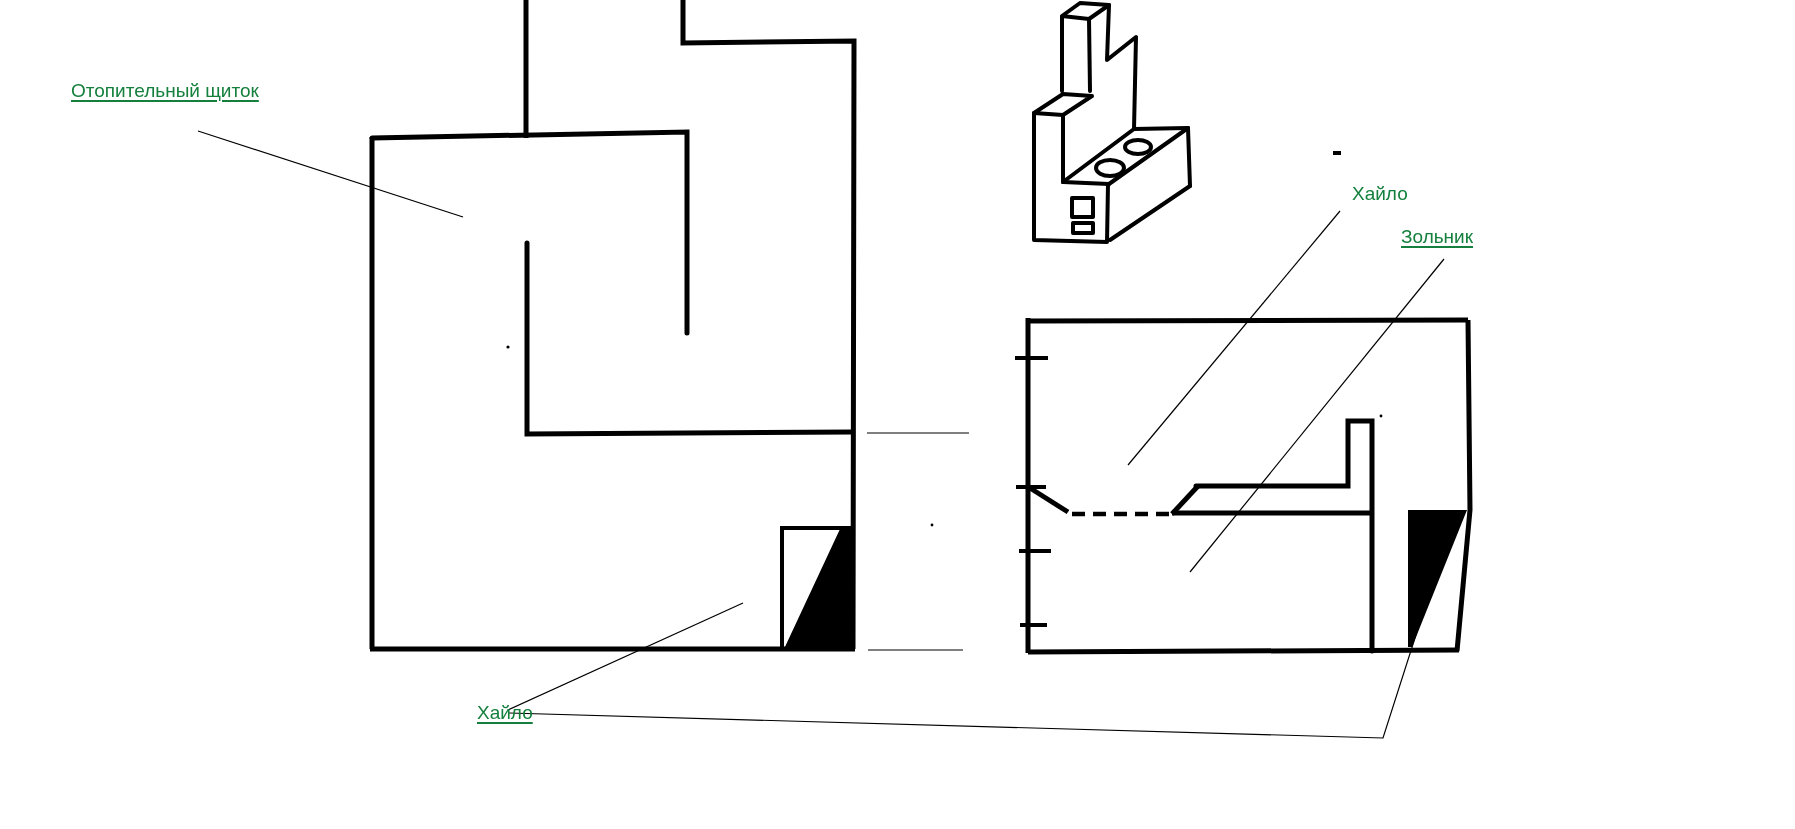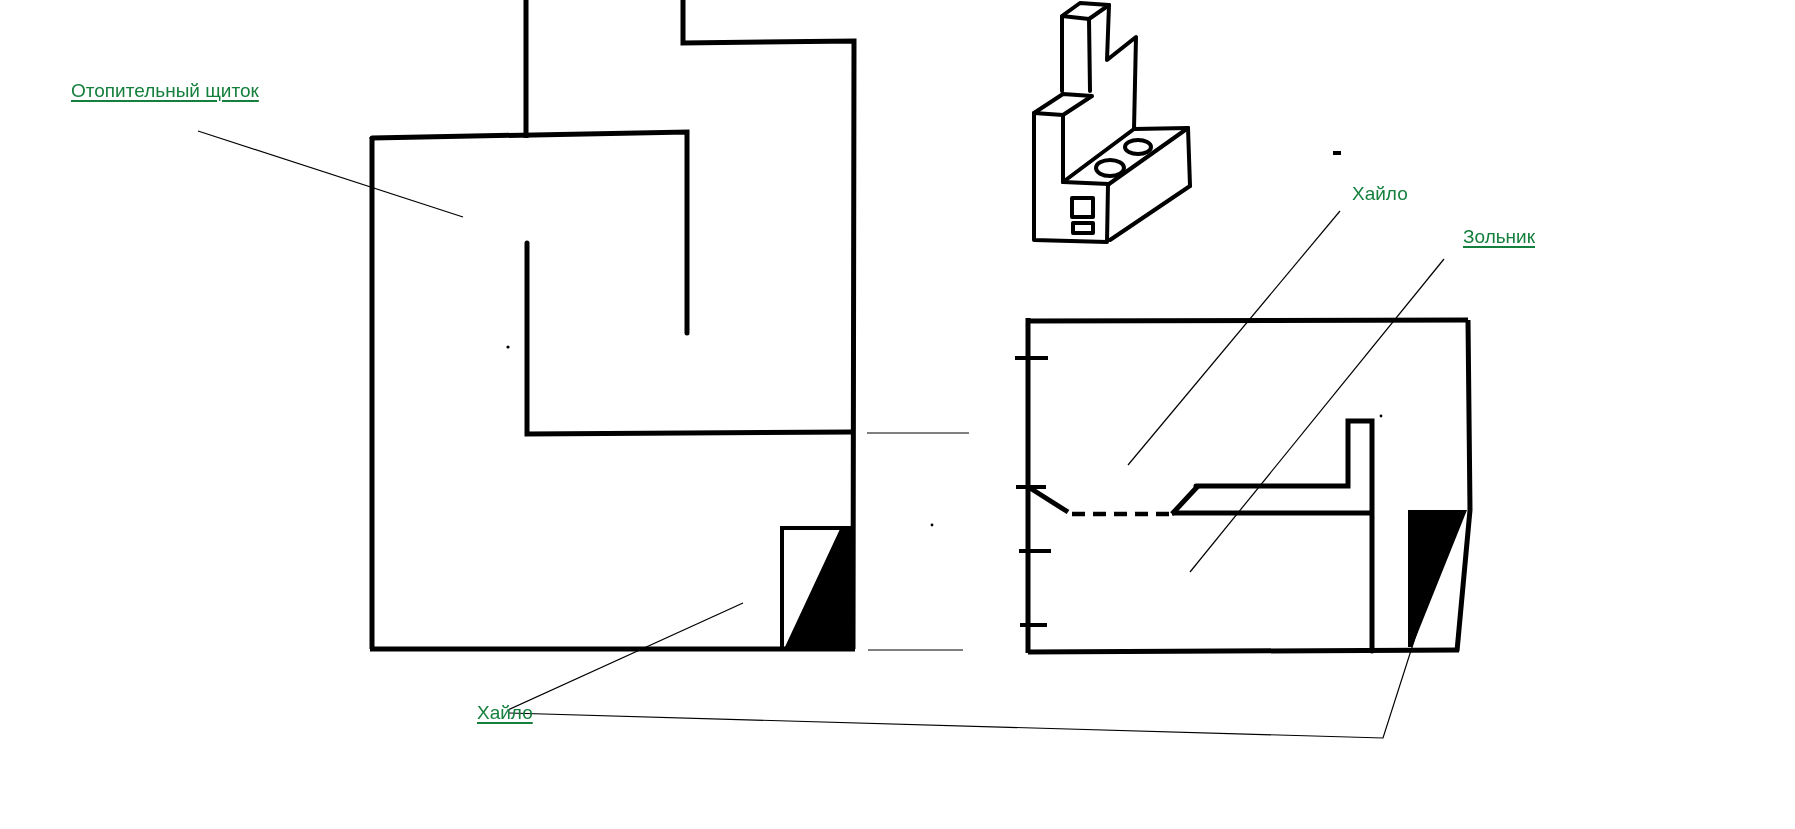--- a/index.html
+++ b/index.html
@@ -20,21 +20,21 @@
     white-space:nowrap;
     letter-spacing:0px;
   }
   .u{
     text-decoration:underline;
     text-decoration-thickness:2px;
     text-underline-offset:3px;
   }
   #lbl-shield{left:71px;top:81px;}
   #lbl-topka {left:1352px;top:184px;}
-  #lbl-zolnik{left:1463px;top:227px;text-align:center;}
+  #lbl-zolnik{left:1401px;top:227px;text-align:center;}
   #lbl-hailo {left:447px;top:703px;margin-left:30px;}
 </style>
 </head>
 <body>
 
 <div class="canvas">
 
   <svg class="drawing" width="1795" height="829" viewBox="0 0 1795 829" fill="none" stroke="#000000" stroke-linecap="butt" stroke-linejoin="miter">
 
     <g>

